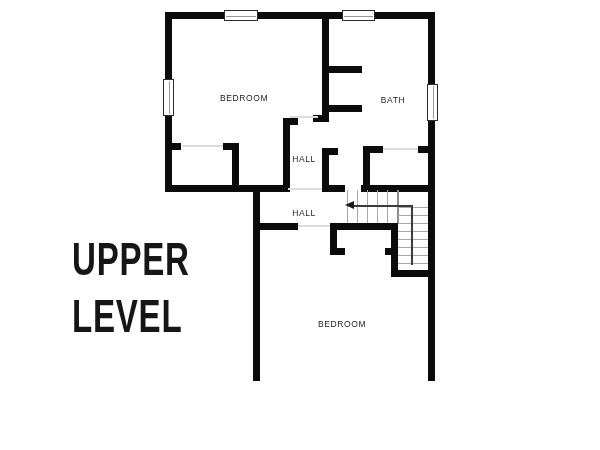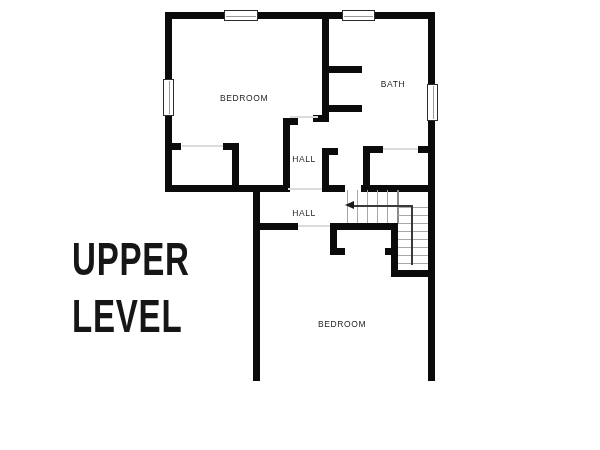--- a/index.html
+++ b/index.html
@@ -92,21 +92,21 @@
       <div class="stair-line" style="left: 398px; top: 223px; width: 30px; height: 1.3px;"></div>
       <div class="stair-line" style="left: 398px; top: 231px; width: 30px; height: 1.3px;"></div>
       <div class="stair-line" style="left: 398px; top: 239px; width: 30px; height: 1.3px;"></div>
       <div class="stair-line" style="left: 398px; top: 247px; width: 30px; height: 1.3px;"></div>
       <div class="stair-line" style="left: 398px; top: 255px; width: 30px; height: 1.3px;"></div>
       <div class="stair-line" style="left: 398px; top: 263px; width: 30px; height: 1.3px;"></div>
       <div class="arrow-shaft" style="left: 353px; top: 205px; width: 59px; height: 1.5px;"></div>
       <div class="arrow-shaft" style="left: 411px; top: 205px; width: 1.5px; height: 60px;"></div>
       <div class="arrow-head" style="left: 345px; top: 201px;"></div>
       <span class="room-label" style="left: 244px; top: 98px;">BEDROOM</span>
-      <span class="room-label" style="left: 393px; top: 84px;">BATH</span>
+      <span class="room-label" style="left: 393px; top: 100px;">BATH</span>
       <span class="room-label" style="left: 304px; top: 159px;">HALL</span>
       <span class="room-label" style="left: 304px; top: 213px;">HALL</span>
       <span class="room-label" style="left: 342px; top: 324px;">BEDROOM</span>
     </div>
   <div class="title" id="title-line1">UPPER</div>
   <div class="title" id="title-line2">LEVEL</div>
   <div class="footer">FLOOR PLAN CREATED BY CUBICASA APP. MEASUREMENTS DEEMED HIGHLY RELIABLE BUT NOT GUARANTEED.</div>
 </div>
 
 </body></html>

